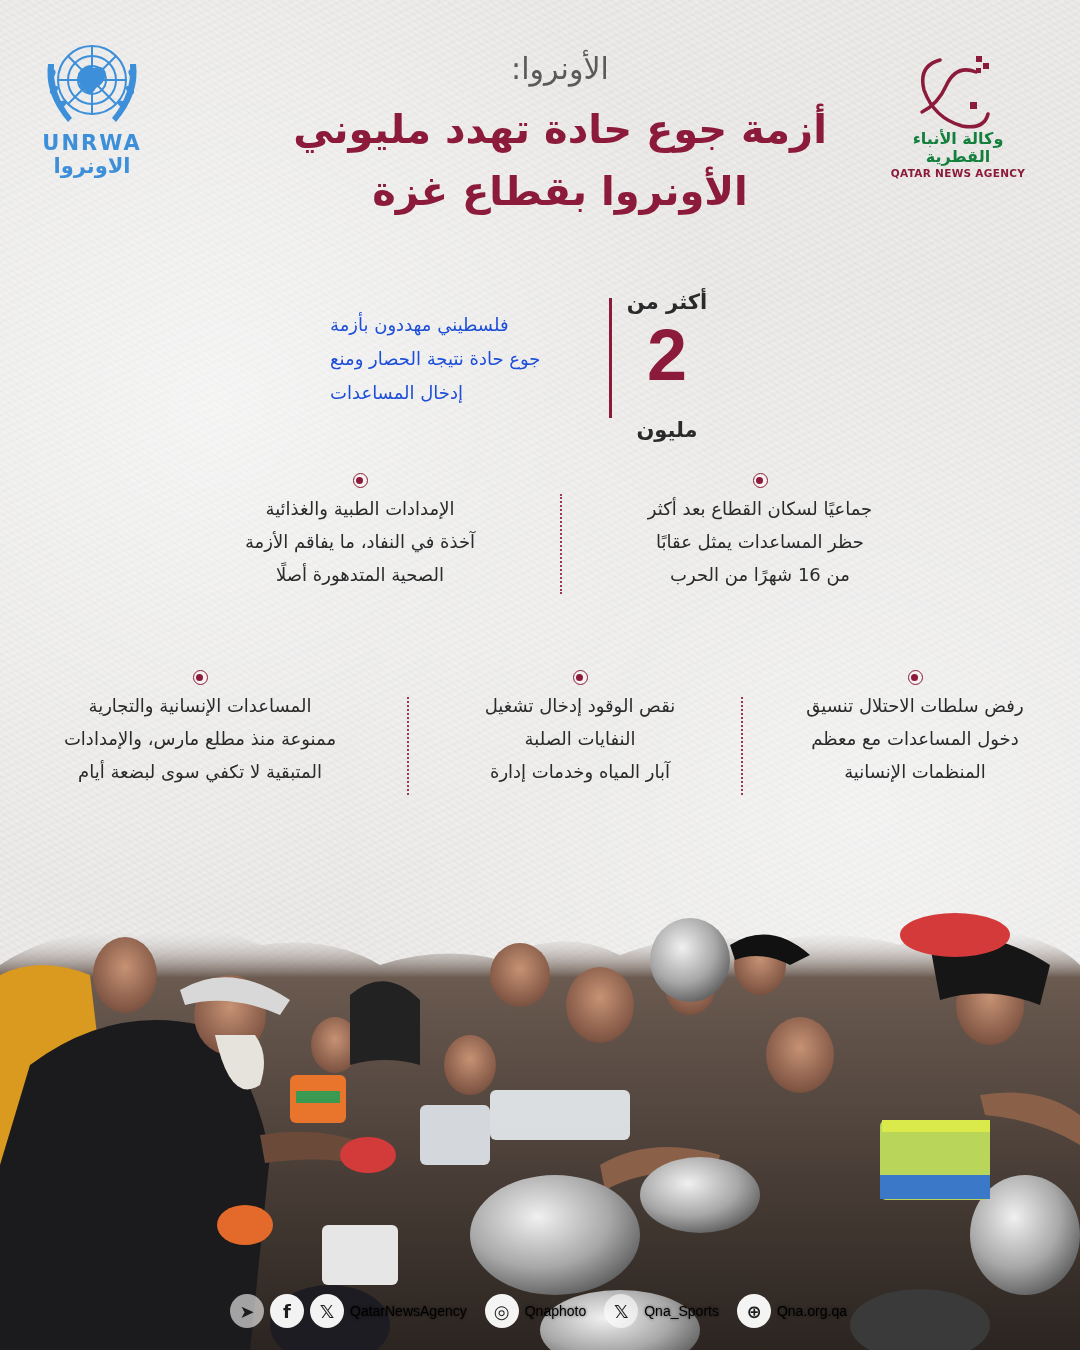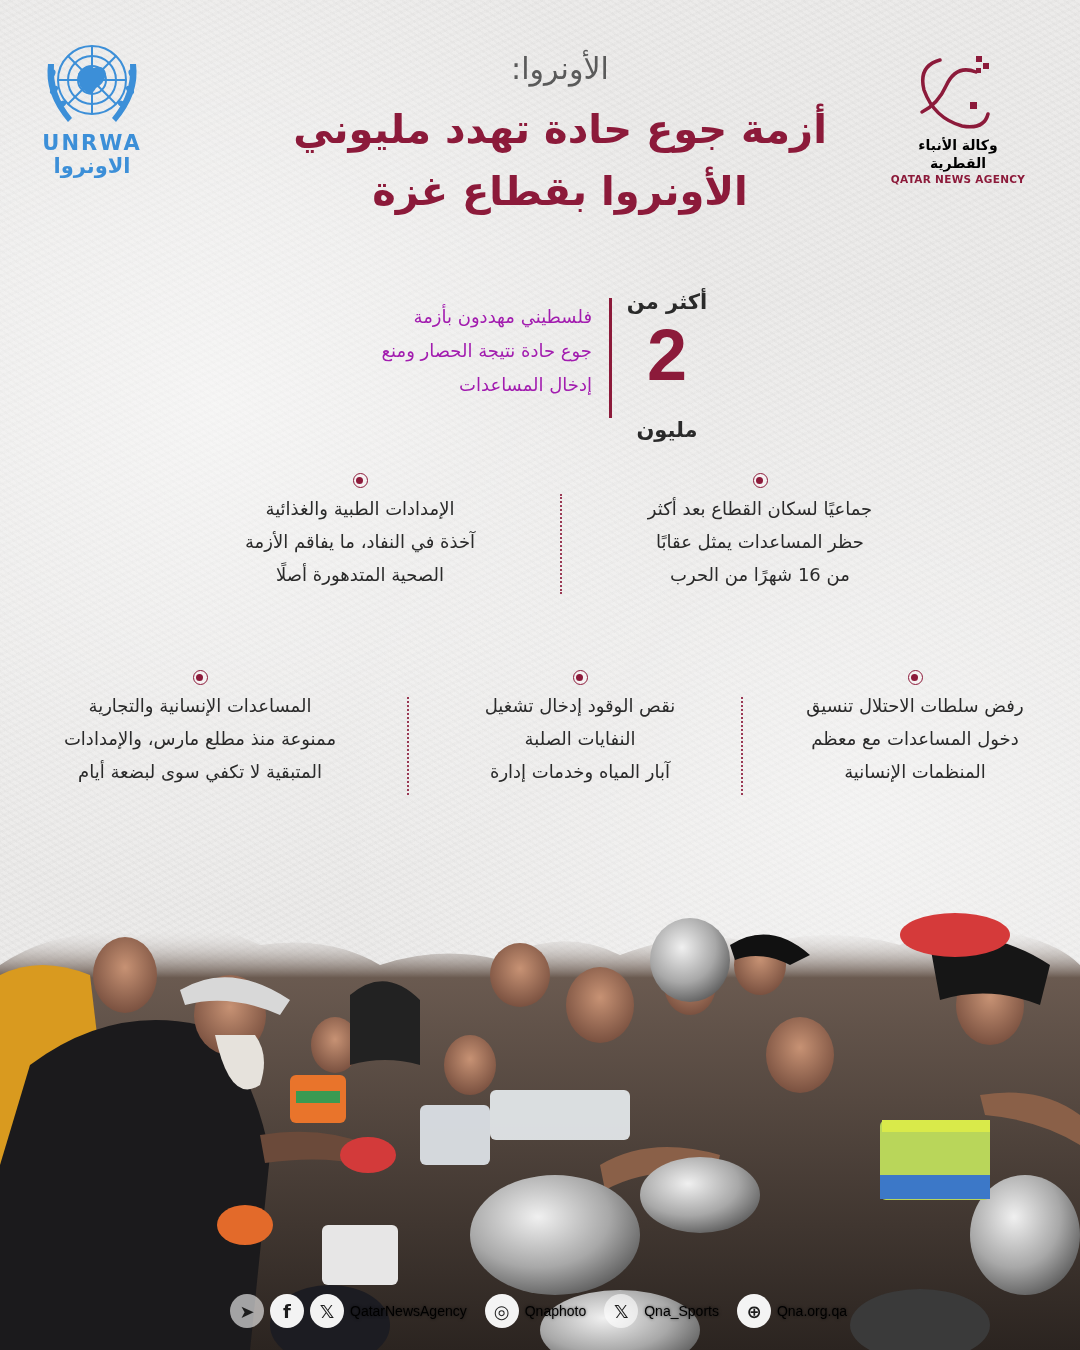--- a/index.html
+++ b/index.html
@@ -30,21 +30,21 @@
   .unrwa-ar {
     font-family: "DejaVu Sans", sans-serif; font-weight: bold;
     color: #3c8fd8; font-size: 21px; line-height: 24px; direction: rtl;
   }
 
   .logo-qna {
     position: absolute; right: 54px; top: 52px; width: 136px; height: 130px;
     text-align: center;
   }
   .qna-emblem { width: 96px; height: 78px; display: block; margin: 0 auto; }
-  .qna-ar { color: #000000; font-size: 14px; font-weight: bold; line-height: 18px; margin-top: 6px; }
+  .qna-ar { color: #15803d; font-size: 16px; font-weight: bold; line-height: 18px; }
   .qna-en {
     color: #8c1a3a; font-size: 10.5px; font-weight: bold; letter-spacing: 0.3px;
     direction: ltr; line-height: 14px;
   }
 
   .title-block {
     position: absolute; left: 270px; width: 580px; top: 48px; text-align: center;
   }
   .kicker {
     font-size: 30px; font-weight: normal; color: #5a5a5a; line-height: 42px;
@@ -60,22 +60,22 @@
   .stat-figure {
     position: absolute; right: 18px; top: 0; width: 90px; text-align: center;
   }
   .stat-pre { font-size: 21px; font-weight: bold; color: #2a2a2a; line-height: 28px; }
   .stat-num { font-size: 72px; font-weight: bold; color: #8c1a3a; line-height: 78px; font-family: "Liberation Sans", sans-serif; }
   .stat-post { font-size: 21px; font-weight: bold; color: #2a2a2a; line-height: 24px; margin-top: 24px; }
   .stat-bar {
     position: absolute; right: 118px; top: 10px; width: 3px; height: 120px; background: #8c1a3a;
   }
   .stat-text {
-    position: absolute; right: 138px; top: 12px; width: 262px; text-align: right;
-    font-size: 18px; line-height: 34px; color: #a21caf;
+    position: absolute; right: 138px; top: 20px; width: 262px; text-align: left;
+    font-size: 18px; line-height: 34px; color: #1d4ed8;
   }
 
   
   .point {
     position: absolute; text-align: center; font-size: 18px; line-height: 33px; color: #2a2a2a;
   }
   .dot {
     display: block; width: 15px; height: 15px; margin: 0 auto 4px auto; border-radius: 50%;
     border: 1.5px solid #8c1a3a; position: relative; background: #f5f2f2;
   }

